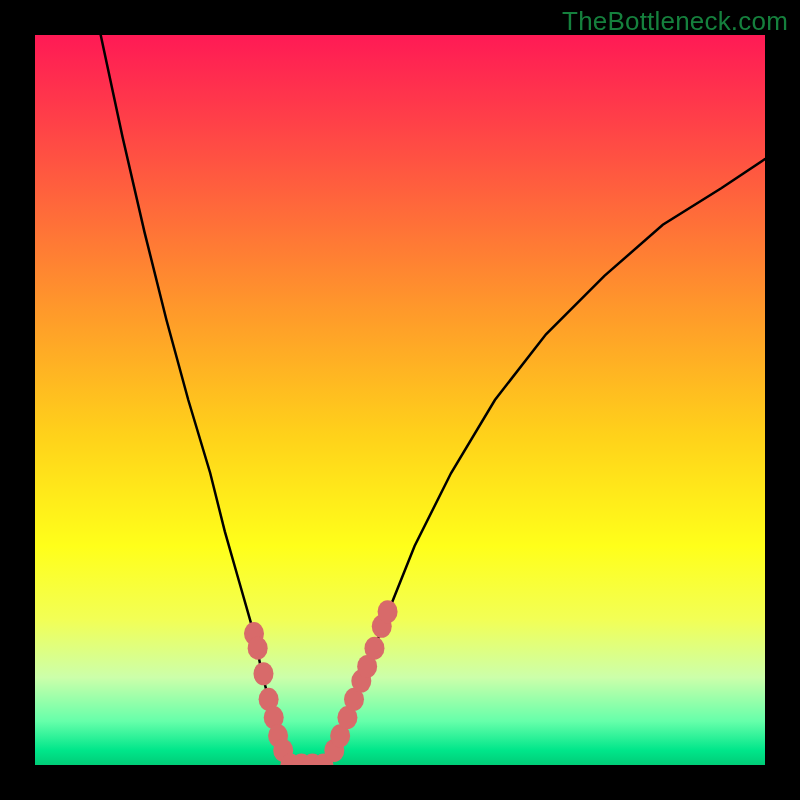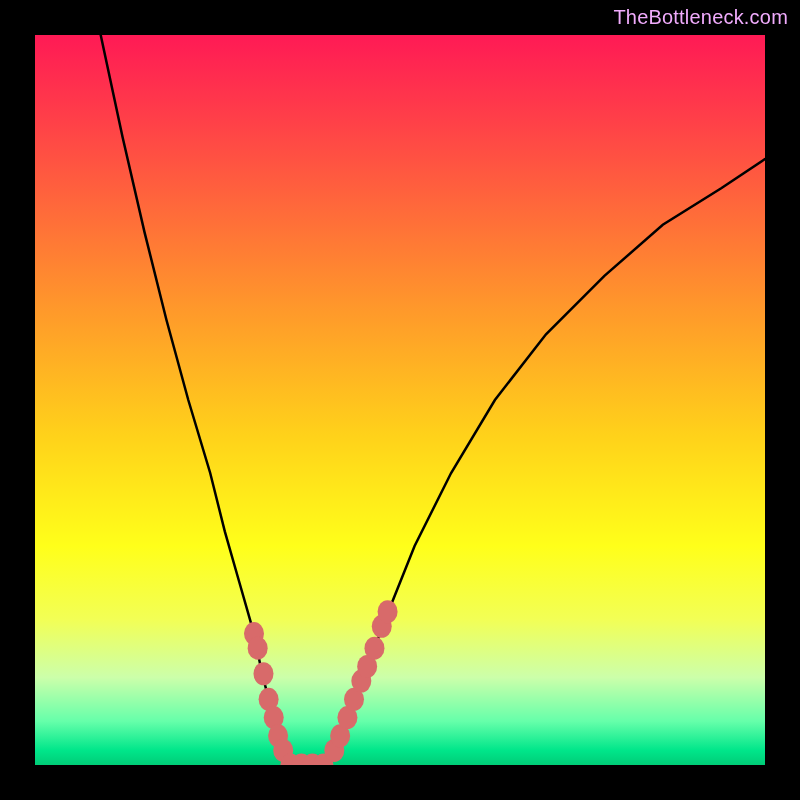--- a/index.html
+++ b/index.html
@@ -43,22 +43,22 @@
     left: 0;
     top: 0;
     width: 730px;
     height: 730px;
   }
   .watermark {
     position: absolute;
     top: 6px;
     right: 12px;
     font-family: Arial, Helvetica, sans-serif;
-    font-size: 20px;
-    color: #f0abfc;
+    font-size: 26px;
+    color: #15803d;
     letter-spacing: 0.2px;
     user-select: none;
   }
 </style>
 </head>
 <body>
 
 <div class="frame">
   <div class="plot">
     <svg viewBox="0 0 730 730">

